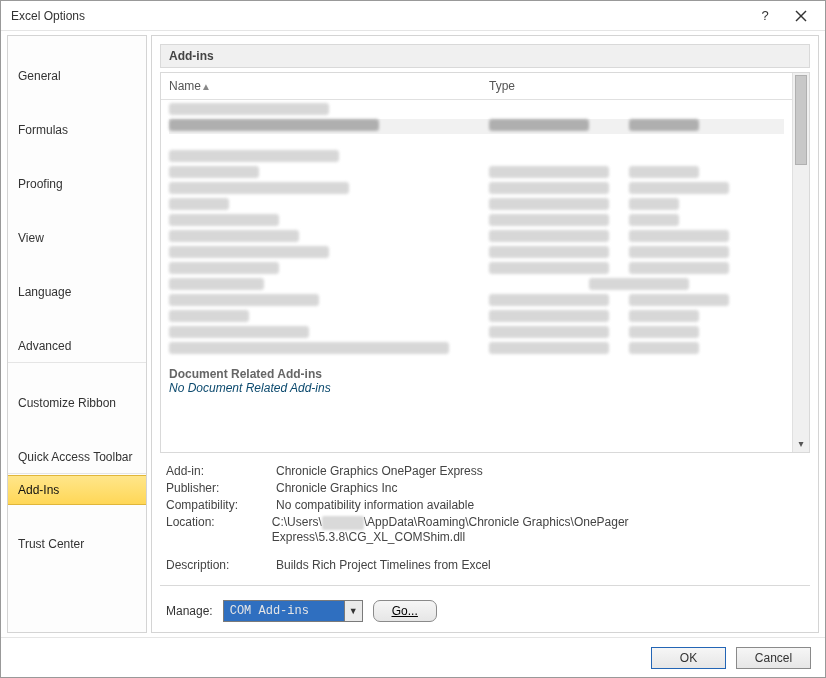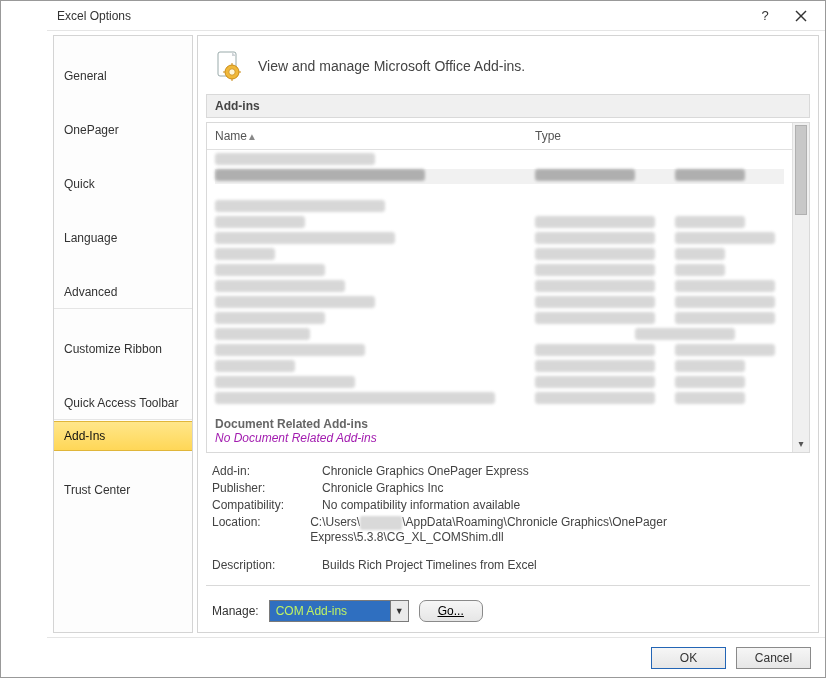--- a/index.html
+++ b/index.html
@@ -14,21 +14,20 @@
     overflow: hidden;
     position: relative;
   }
   .window {
     width: 826px;
     height: 678px;
     border: 1px solid #999;
     background: #fff;
     display: flex;
     flex-direction: column;
-    padding-left: 46px;
   }
   .titlebar {
     height: 30px;
     display: flex;
     align-items: center;
     padding: 0 6px 0 10px;
     background: #fff;
     border-bottom: 1px solid #e5e5e5;
   }
   .titlebar .title { flex: 1; font-size: 12px; }
@@ -125,21 +124,21 @@
     border-radius: 3px;
     background: #bdbdbd;
     filter: blur(1.5px);
     opacity: 0.6;
   }
   .blurrow.sel span { opacity:0.75; background:#9a9a9a; }
   .blurrow.sel { background: rgba(200,200,200,0.25); }
   .subhead {
     font-weight: 600; color:#666; margin: 10px 0 0 0;
   }
-  .subtext { font-style: italic; color:#a21caf; }
+  .subtext { font-style: italic; color:#0c4a6e; }
   .scrollbar {
     width: 17px; background: #f0f0f0; border-left:1px solid #e0e0e0;
     position: relative;
   }
   .scrollbar .thumb {
     position:absolute; left:2px; right:2px; top:2px; height:90px;
     background: #c8c8c8; border:1px solid #b0b0b0;
   }
   .scrollbar .arrow {
     position:absolute; left:0; right:0; height:17px;
@@ -163,22 +162,22 @@
   .manage-row {
     padding: 8px 6px 2px 6px;
     display:flex; align-items:center; gap:10px;
   }
   .combo {
     display:flex; height:22px; border:1px solid #7a7a7a;
     min-width: 140px;
   }
   .combo .cval {
     flex:1; padding:2px 6px;
-    background:#2f6fc0; color:#bef264;
-    display:flex; align-items:center;
+    background:#2f6fc0; color:#e5e5e5;
+    display:flex; align-items:center;font-family:Liberation Mono, monospace;
   }
   .combo .cbtn {
     width:18px; background:#eaeaea; border-left:1px solid #7a7a7a;
     display:flex;align-items:center;justify-content:center;
     font-size:9px;color:#333;
   }
   .btn {
     border:1px solid #8a8a8a;
     background: linear-gradient(#f6f6f6,#e6e6e6);
     padding: 2px 18px;
@@ -218,51 +217,35 @@
       <svg width="12" height="12" viewBox="0 0 12 12">
         <line x1="1" y1="1" x2="11" y2="11" stroke="#333" stroke-width="1.4"></line>
         <line x1="11" y1="1" x2="1" y2="11" stroke="#333" stroke-width="1.4"></line>
       </svg>
     </div>
   </div>
 
   <div class="body">
     <div class="sidebar">
       <div class="item">General</div>
-      <div class="item">OnePager</div>
-      <div class="item">Quick</div>
+      <div class="item">Formulas</div>
+      <div class="item">Proofing</div>
+      <div class="item">View</div>
       <div class="item">Language</div>
       <div class="item">Advanced</div>
       <div class="sep"></div>
       <div class="item">Customize Ribbon</div>
       <div class="item">Quick Access Toolbar</div>
       <div class="sep"></div>
       <div class="item selected">Add-Ins</div>
       <div class="item">Trust Center</div>
     </div>
 
     <div class="main">
 
-      <div class="header-row">
-        <div class="header-icon">
-          <svg width="32" height="32" viewBox="0 0 32 32">
-            <rect x="6" y="2" width="18" height="24" rx="2" fill="#fff" stroke="#9aa" stroke-width="1"></rect>
-            <path d="M20 2 L24 6 L20 6 Z" fill="#cfd4d8"></path>
-            <circle cx="20" cy="22" r="7" fill="#f0b83a" stroke="#c98a14" stroke-width="1"></circle>
-            <circle cx="20" cy="22" r="3.2" fill="#fff6d9" stroke="#c98a14" stroke-width="0.8"></circle>
-            <g stroke="#c98a14" stroke-width="1">
-              <line x1="20" y1="13" x2="20" y2="15"></line>
-              <line x1="20" y1="29" x2="20" y2="31"></line>
-              <line x1="11" y1="22" x2="13" y2="22"></line>
-              <line x1="27" y1="22" x2="29" y2="22"></line>
-            </g>
-          </svg>
-        </div>
-        <div class="header-text">View and manage Microsoft Office Add-ins.</div>
-      </div>
 
       <div class="section-head">Add-ins</div>
 
       <div class="grid-wrap">
         <div class="grid">
           <div class="ghead">
             <div class="col-name">
               <span>Name</span>
               <span class="sort-glyph">▲</span>
             </div>

